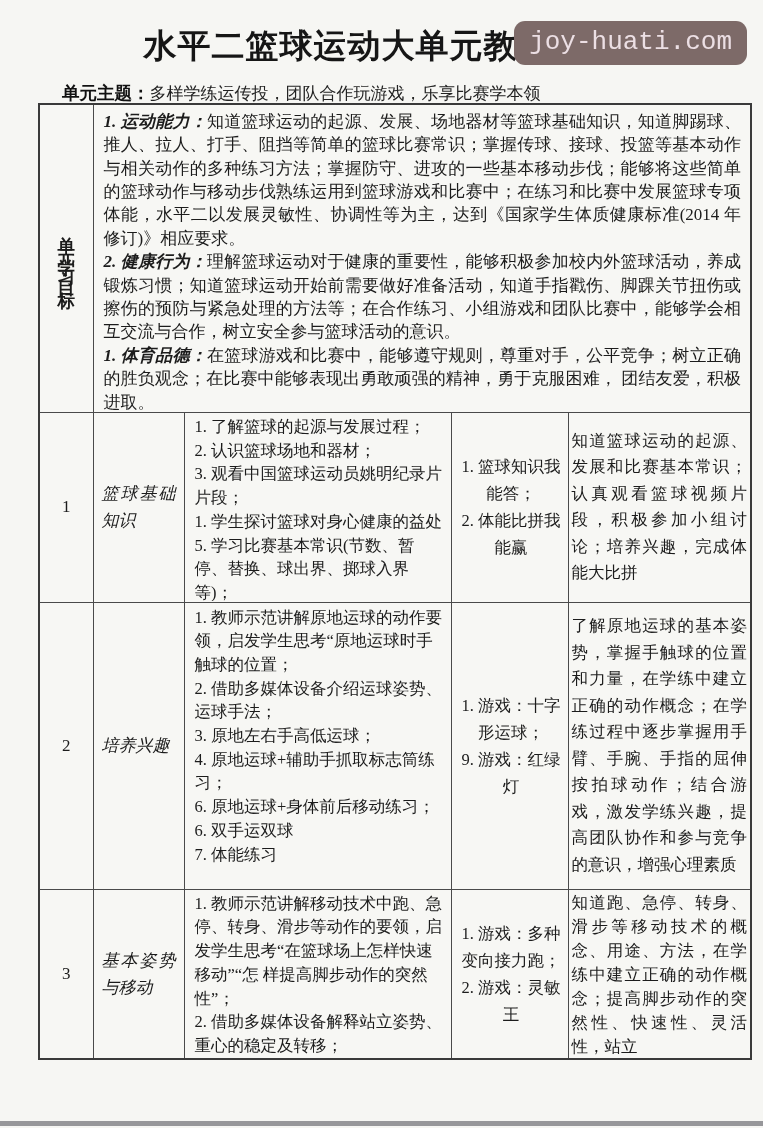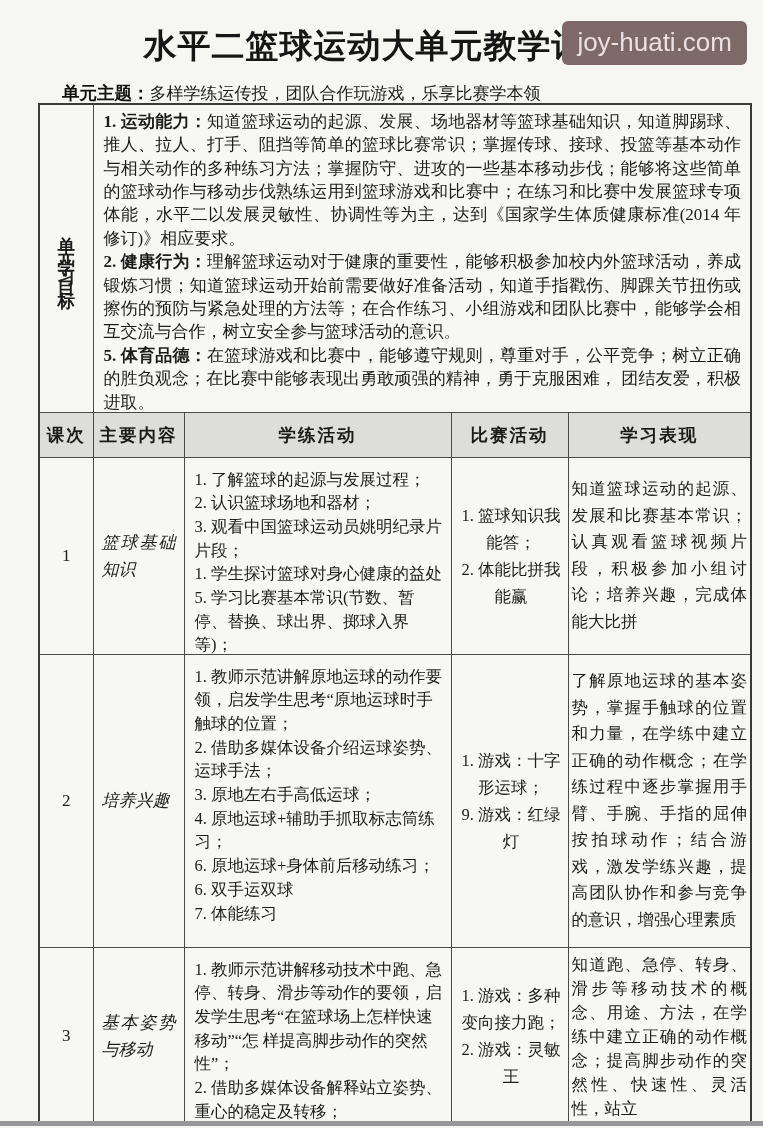--- a/index.html
+++ b/index.html
@@ -18,25 +18,25 @@
     font-family:"Liberation Sans","DejaVu Sans",sans-serif;
     font-weight:bold;
     font-size:33px;
     letter-spacing:1px;
     color:#161616;
   }
   .watermark{
     position:absolute;top:21px;right:16px;
     background:#7d6a68;
     color:#ecdfe4;
-    font-family:Liberation Sans, sans-serif;
+    font-family:Liberation Mono, monospace;
     font-size:26px;
     line-height:1;
     padding:8px 15px 10px;
-    border-radius:6px;
+    border-radius:11px;
   }
   .theme-line{
     margin:12px 0 0 62px;
     font-size:17px;
     color:#222;
   }
   .theme-label{font-weight:bold;font-size:17.5px;color:#111;}
   
   table.plan{
     position:absolute;left:38px;top:103px;
@@ -66,21 +66,21 @@
     height:300px;
     padding:3px 9px 0 10px;
     overflow:hidden;
   }
   .goals-cell-box p{
     margin:0;
     font-size:17px;
     line-height:23.4px;
     text-align:justify;
   }
-  .goals-cell-box b{font-size:17px;}
+  .goals-cell-box b{font-size:17px;font-style:italic;}
   
   th.colhead{
     height:44px;
     background:#dddddb;
     font-size:17.5px;
     font-weight:bold;
     letter-spacing:2px;
     text-align:center;
     color:#1a1a1a;
   }
@@ -91,21 +91,20 @@
     font-size:17px;
     line-height:27px;
     text-align:justify;
     font-style:italic;
   }
   .activities-box{
     padding:2px 6px 0 10px;
     font-size:16.5px;
     line-height:23.7px;
     overflow:hidden;
-    margin-top:8px;
   }
   .activities-box div{text-align:left;}
   .r1 .activities-box{height:186px;}
   .r2 .activities-box{height:282px;}
   .r3 .activities-box{height:166px;}
   .competitions-box{
     padding:0 5px 0 8px;
     font-size:16.5px;
     line-height:27px;
     text-align:center;
@@ -151,32 +150,25 @@
 
   <tbody>
       <tr class="goals-row">
     <td class="goals-label-cell">
       <span class="goals-vertical">单元学习目标</span>
     </td>
     <td colspan="4">
       <div class="goals-cell-box">
         <p><b>1. 运动能力：</b><span>知道篮球运动的起源、发展、场地器材等篮球基础知识，知道脚踢球、推人、拉人、打手、阻挡等简单的篮球比赛常识；掌握传球、接球、投篮等基本动作与相关动作的多种练习方法；掌握防守、进攻的一些基本移动步伐；能够将这些简单的篮球动作与移动步伐熟练运用到篮球游戏和比赛中；在练习和比赛中发展篮球专项体能，水平二以发展灵敏性、协调性等为主，达到《国家学生体质健康标准(2014 年修订)》相应要求。</span></p>
         <p><b>2. 健康行为：</b><span>理解篮球运动对于健康的重要性，能够积极参加校内外篮球活动，养成锻炼习惯；知道篮球运动开始前需要做好准备活动，知道手指戳伤、脚踝关节扭伤或擦伤的预防与紧急处理的方法等；在合作练习、小组游戏和团队比赛中，能够学会相互交流与合作，树立安全参与篮球活动的意识。</span></p>
-        <p><b>5. 体育品德：</b><span>在篮球游戏和比赛中，能够遵守规则，尊重对手，公平竞争；树立正确的胜负观念；在比赛中能够表现出勇敢顽强的精神，勇于克服困难， 团结友爱，积极进取。</span></p>
+        <p><b>1. 体育品德：</b><span>在篮球游戏和比赛中，能够遵守规则，尊重对手，公平竞争；树立正确的胜负观念；在比赛中能够表现出勇敢顽强的精神，勇于克服困难， 团结友爱，积极进取。</span></p>
       </div>
     </td>
   </tr>
 
-  <tr>
-    <th class="colhead">课次</th>
-    <th class="colhead">主要内容</th>
-    <th class="colhead">学练活动</th>
-    <th class="colhead">比赛活动</th>
-    <th class="colhead">学习表现</th>
-  </tr>
 
   <tr class="r1">
     <td class="lesson-cell">1</td>
     <td>
       <div class="content-cell-box">篮球基础知识</div>
     </td>
     <td>
       <div class="activities-box">
             <div>1. 了解篮球的起源与发展过程；</div>
             <div>2. 认识篮球场地和器材；</div>

